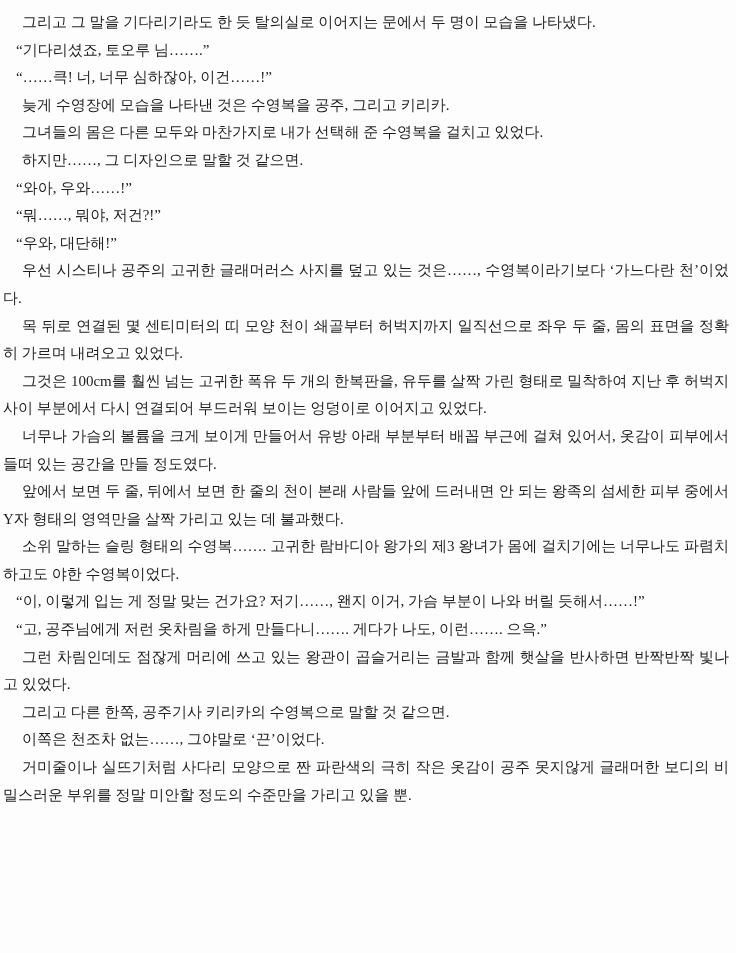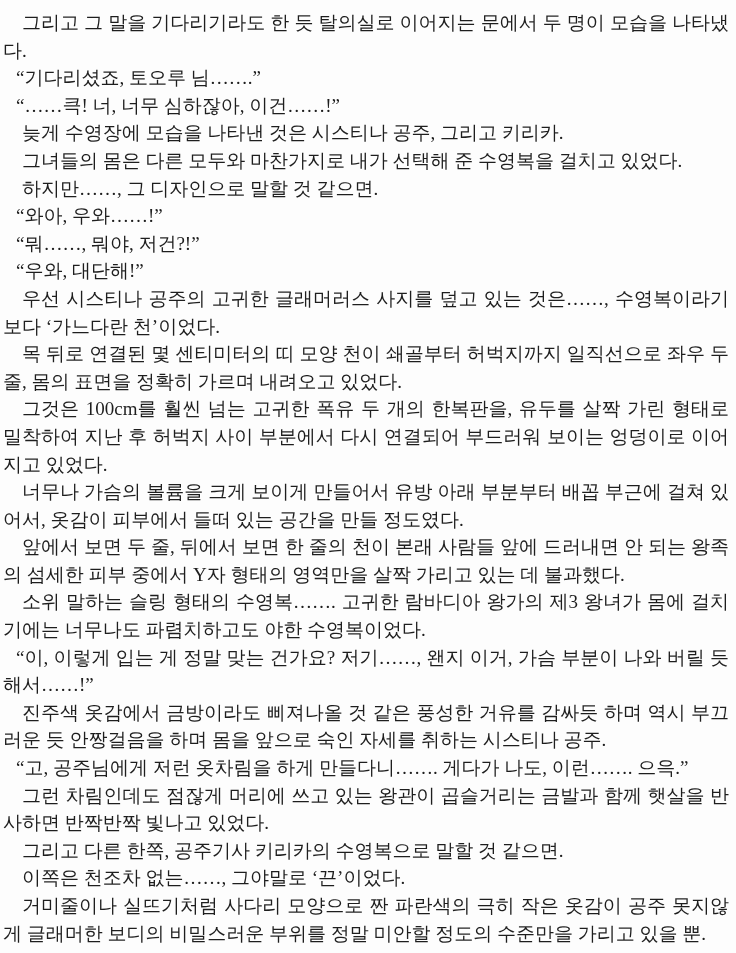--- a/index.html
+++ b/index.html
@@ -11,21 +11,21 @@
     height: 953px;
     overflow: hidden;
     background: #fdfdfd;
   }
   .page {
     box-sizing: border-box;
     width: 736px;
     height: 953px;
     padding: 9px 7px 0 3px;
     font-family: "Liberation Serif", "DejaVu Serif", serif;
-    font-size: 19px;
+    font-size: 15px;
     line-height: 27.6px;
     color: #1e1e1e;
     letter-spacing: 0;
   }
   .text-body {
     width: 100%;
     height: 100%;
     overflow: hidden;
   }
   p.para {
@@ -42,33 +42,32 @@
   }
 </style>
 </head>
 <body style="background: rgb(253, 253, 253);">
 
 <div class="page" style="color: rgb(30, 30, 30);">
   <div class="text-body">
       <p class="para narrative">그리고 그 말을 기다리기라도 한 듯 탈의실로 이어지는 문에서 두 명이 모습을 나타냈다.</p>
       <p class="para dialogue">“기다리셨죠, 토오루 님…….”</p>
       <p class="para dialogue">“……큭! 너, 너무 심하잖아, 이건……!”</p>
-      <p class="para narrative">늦게 수영장에 모습을 나타낸 것은 시스티나 공주, 그리고 키리카.</p>
+      <p class="para narrative">늦게 수영장에 모습을 나타낸 것은 수영복을 공주, 그리고 키리카.</p>
       <p class="para narrative">그녀들의 몸은 다른 모두와 마찬가지로 내가 선택해 준 수영복을 걸치고 있었다.</p>
       <p class="para narrative">하지만……, 그 디자인으로 말할 것 같으면.</p>
       <p class="para dialogue">“와아, 우와……!”</p>
       <p class="para dialogue">“뭐……, 뭐야, 저건?!”</p>
       <p class="para dialogue">“우와, 대단해!”</p>
       <p class="para narrative">우선 시스티나 공주의 고귀한 글래머러스 사지를 덮고 있는 것은……, 수영복이라기보다 ‘가느다란 천’이었다.</p>
       <p class="para narrative">목 뒤로 연결된 몇 센티미터의 띠 모양 천이 쇄골부터 허벅지까지 일직선으로 좌우 두 줄, 몸의 표면을 정확히 가르며 내려오고 있었다.</p>
       <p class="para narrative">그것은 100cm를 훨씬 넘는 고귀한 폭유 두 개의 한복판을, 유두를 살짝 가린 형태로 밀착하여 지난 후 허벅지 사이 부분에서 다시 연결되어 부드러워 보이는 엉덩이로 이어지고 있었다.</p>
       <p class="para narrative">너무나 가슴의 볼륨을 크게 보이게 만들어서 유방 아래 부분부터 배꼽 부근에 걸쳐 있어서, 옷감이 피부에서 들떠 있는 공간을 만들 정도였다.</p>
       <p class="para narrative">앞에서 보면 두 줄, 뒤에서 보면 한 줄의 천이 본래 사람들 앞에 드러내면 안 되는 왕족의 섬세한 피부 중에서 Y자 형태의 영역만을 살짝 가리고 있는 데 불과했다.</p>
       <p class="para narrative">소위 말하는 슬링 형태의 수영복……. 고귀한 람바디아 왕가의 제3 왕녀가 몸에 걸치기에는 너무나도 파렴치하고도 야한 수영복이었다.</p>
       <p class="para dialogue">“이, 이렇게 입는 게 정말 맞는 건가요? 저기……, 왠지 이거, 가슴 부분이 나와 버릴 듯해서……!”</p>
-      <p class="para narrative">진주색 옷감에서 금방이라도 삐져나올 것 같은 풍성한 거유를 감싸듯 하며 역시 부끄러운 듯 안짱걸음을 하며 몸을 앞으로 숙인 자세를 취하는 시스티나 공주.</p>
       <p class="para dialogue">“고, 공주님에게 저런 옷차림을 하게 만들다니……. 게다가 나도, 이런……. 으윽.”</p>
       <p class="para narrative">그런 차림인데도 점잖게 머리에 쓰고 있는 왕관이 곱슬거리는 금발과 함께 햇살을 반사하면 반짝반짝 빛나고 있었다.</p>
       <p class="para narrative">그리고 다른 한쪽, 공주기사 키리카의 수영복으로 말할 것 같으면.</p>
       <p class="para narrative">이쪽은 천조차 없는……, 그야말로 ‘끈’이었다.</p>
       <p class="para narrative">거미줄이나 실뜨기처럼 사다리 모양으로 짠 파란색의 극히 작은 옷감이 공주 못지않게 글래머한 보디의 비밀스러운 부위를 정말 미안할 정도의 수준만을 가리고 있을 뿐.</p>
     </div>
 </div>
 
 </body></html>

